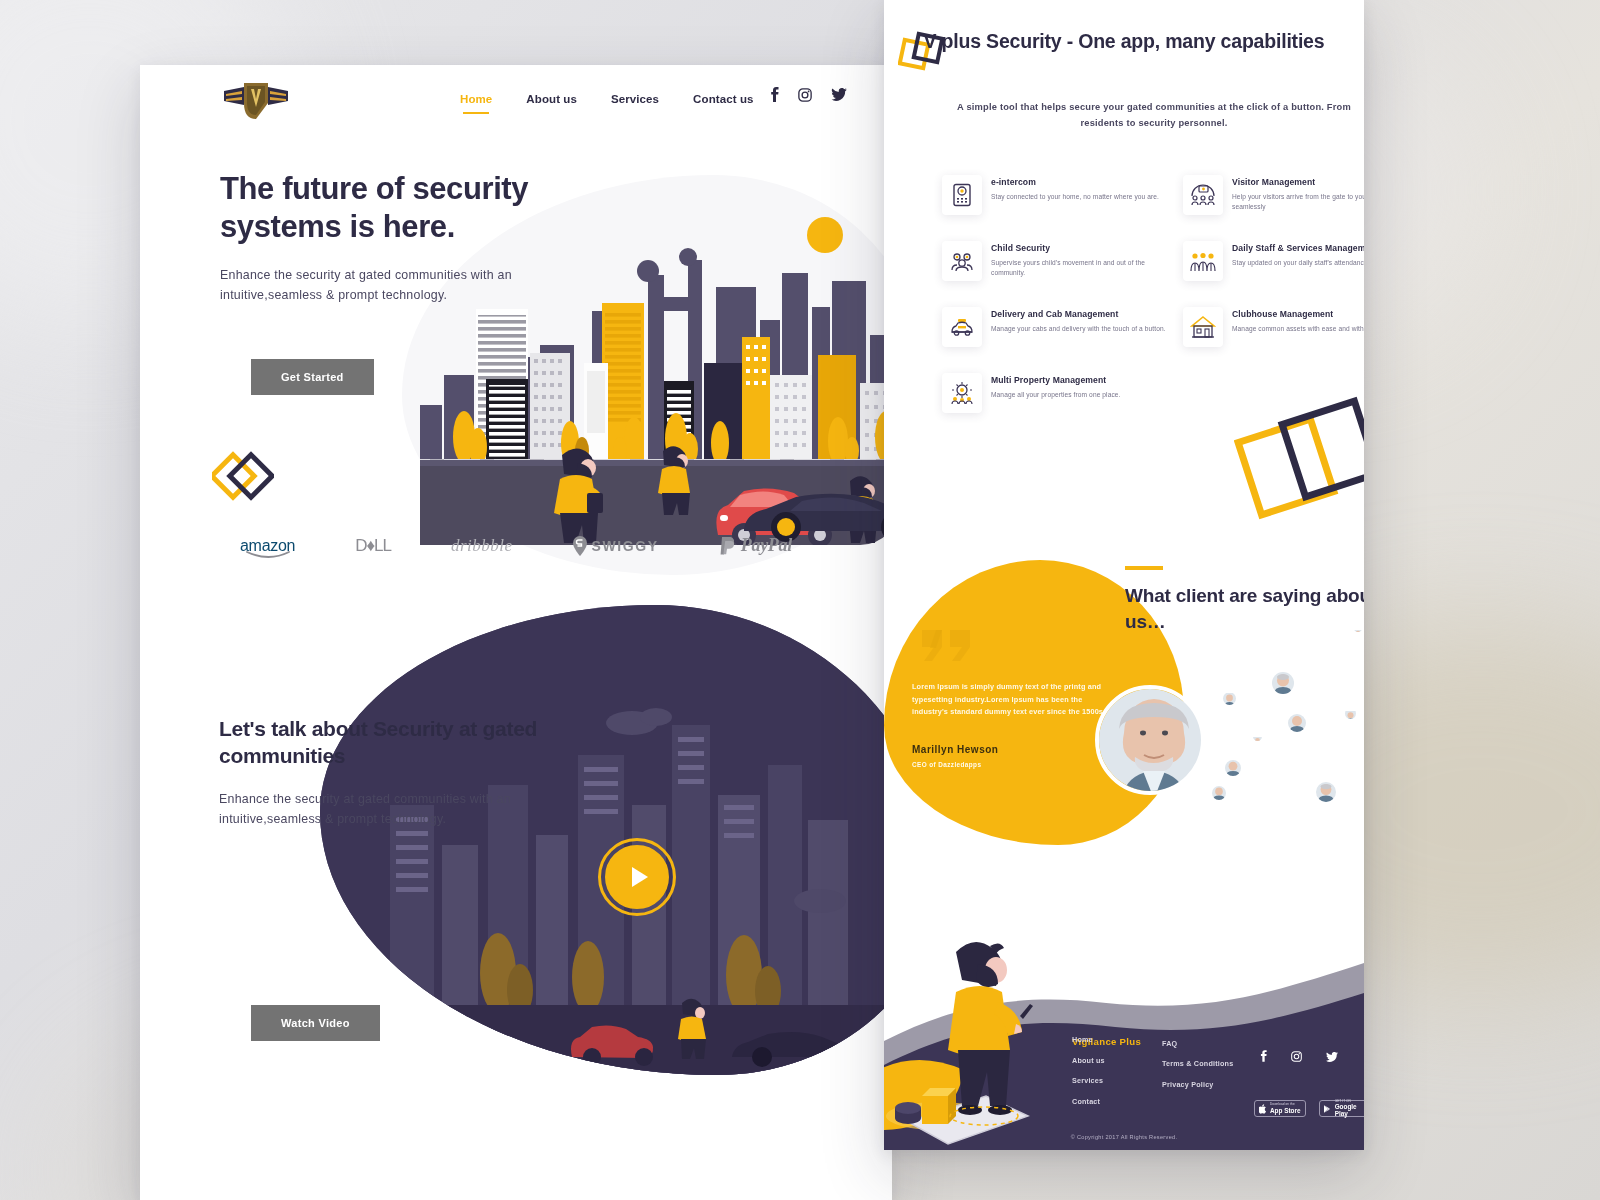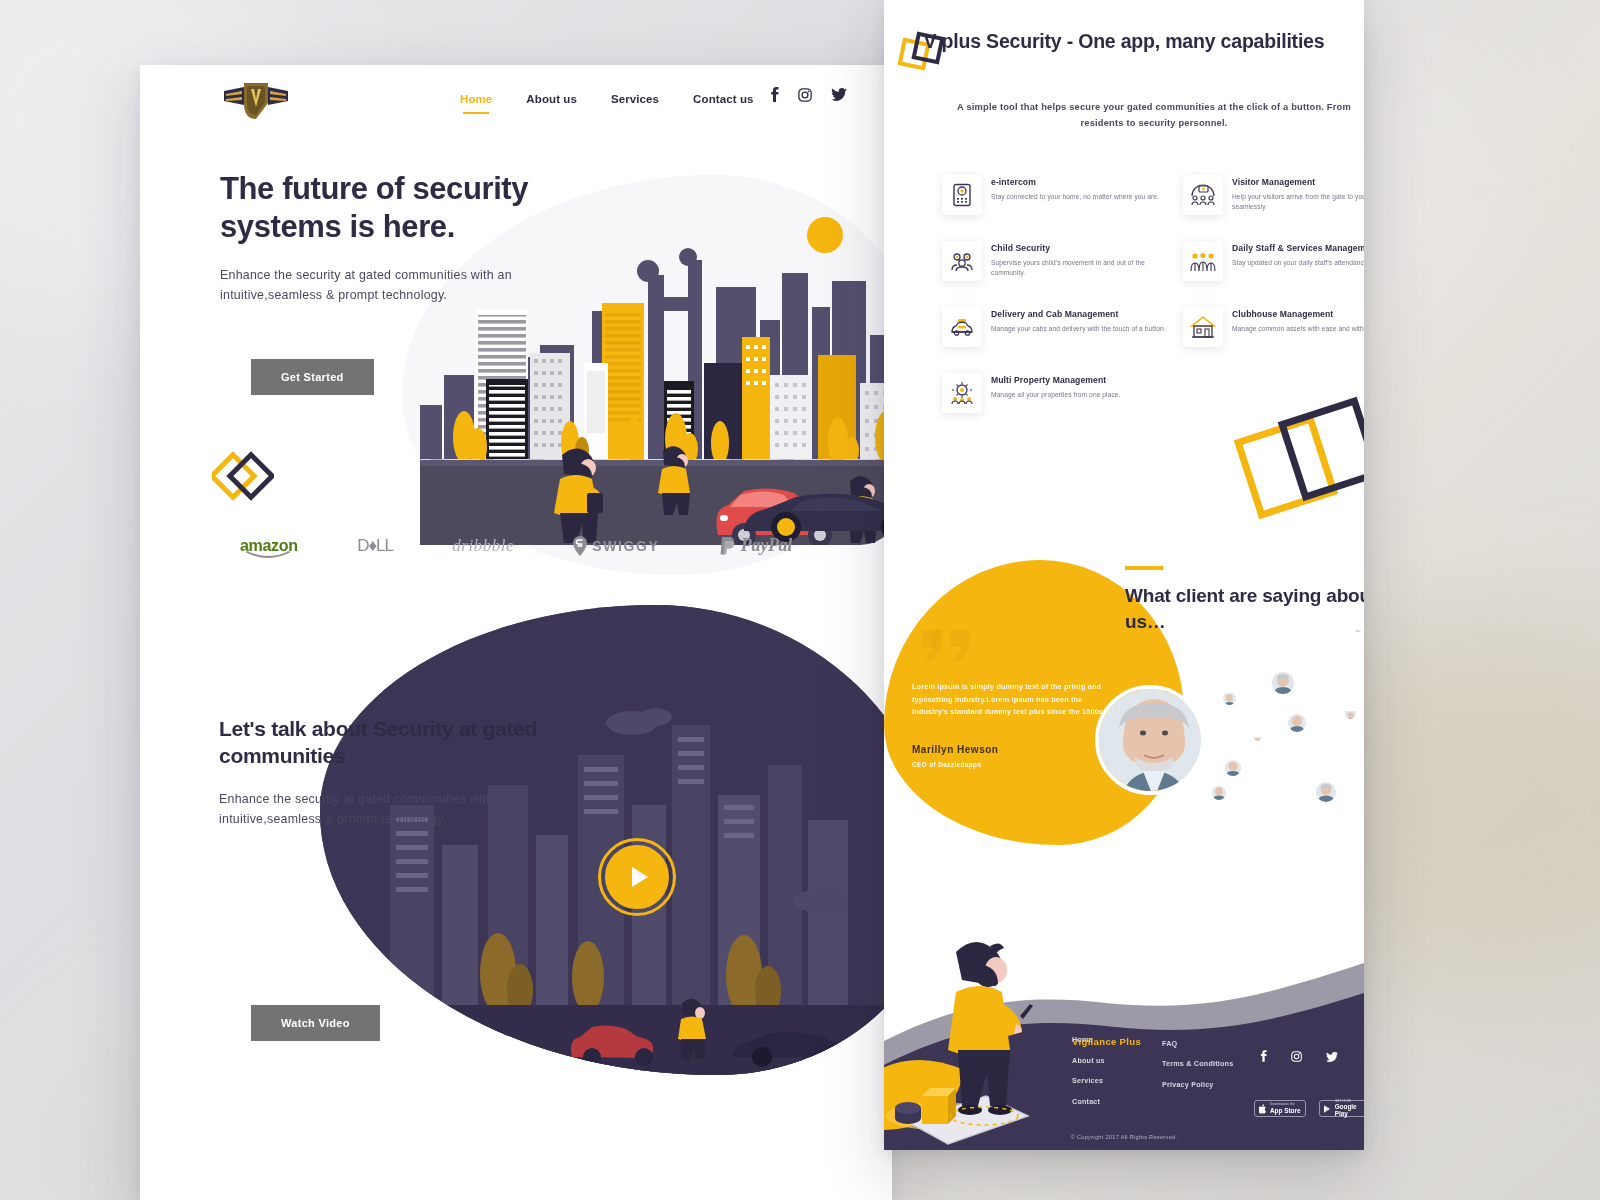--- a/index.html
+++ b/index.html
@@ -445,21 +445,21 @@
 
   <div class="sq-small">
     <svg viewBox="0 0 62 62" width="62" height="62">
       <rect x="6" y="16" width="30" height="30" fill="none" stroke="#f6b610" stroke-width="5" transform="rotate(45 21 31)"></rect>
       <rect x="24" y="16" width="30" height="30" fill="none" stroke="#2e2b45" stroke-width="5" transform="rotate(45 39 31)"></rect>
     </svg>
   </div>
 
   <div class="brands">
     <span class="brand">
-      <span style="position:relative;font-size:16px;font-weight:700;letter-spacing:-.3px;color:#4d7c0f">
+      <span style="position:relative;font-size:16px;font-weight:400;letter-spacing:-.3px;color:#0c4a6e">
         <span>amazon</span>
         <svg style="position:absolute;left:6px;bottom:-4px" width="44" height="9" viewBox="0 0 44 9">
             <path d="M1 2 q22 10 42 0" fill="none" stroke="#8d8d93" stroke-width="1.8" stroke-linecap="round"></path>
           </svg>
       </span>
     </span>
     <span class="brand">
       <span style="font-size:17px;font-weight:400;letter-spacing:-1px">D♦LL</span>
     </span>
     <span class="brand">
@@ -727,21 +727,21 @@
   <div class="test-rule"></div>
   <div class="test-title">What client are saying about us…</div>
 
   <div class="quote-mark">
     <svg viewBox="0 0 58 36" width="58" height="36">
       <path d="M2 2h20l-6 18h-6l6-18z" fill="#e5a80c" opacity=".6"></path>
       <path d="M2 2h20v17l-10 14H4l10-14H2z" fill="#e5a80c" opacity=".55"></path>
       <path d="M30 2h20v17l-10 14h-8l10-14H30z" fill="#e5a80c" opacity=".55"></path>
     </svg>
   </div>
-  <div class="test-quote">Lorem Ipsum is simply dummy text of the printg and typesetting industry.Lorem Ipsum has been the industry's standard dummy text plus since the 1500s,</div>
+  <div class="test-quote">Lorem Ipsum is simply dummy text of the printg and typesetting industry.Lorem Ipsum has been the industry's standard dummy text ever since the 1500s,</div>
   <div class="test-name">Marillyn Hewson</div>
   <div class="test-role">CEO of Dazzledapps</div>
 
   <div class="avatar-main">
     <svg viewBox="0 0 110 110" width="110" height="110">
       <rect width="110" height="110" fill="#dfe6ec"></rect>
       <ellipse cx="55" cy="44" rx="30" ry="34" fill="#e8c3ac"></ellipse>
       <path d="M20 40q2-26 35-26t35 26q-4-12-35-12T20 40z" fill="#c9c9cd"></path>
       <path d="M25 44q-4 18 6 26 6 6 24 6t24-6q10-8 6-26z" fill="#e8c3ac"></path>
       <path d="M36 68q18 12 38 0 2 14-19 16-21-2-19-16z" fill="#dcdce0"></path>

